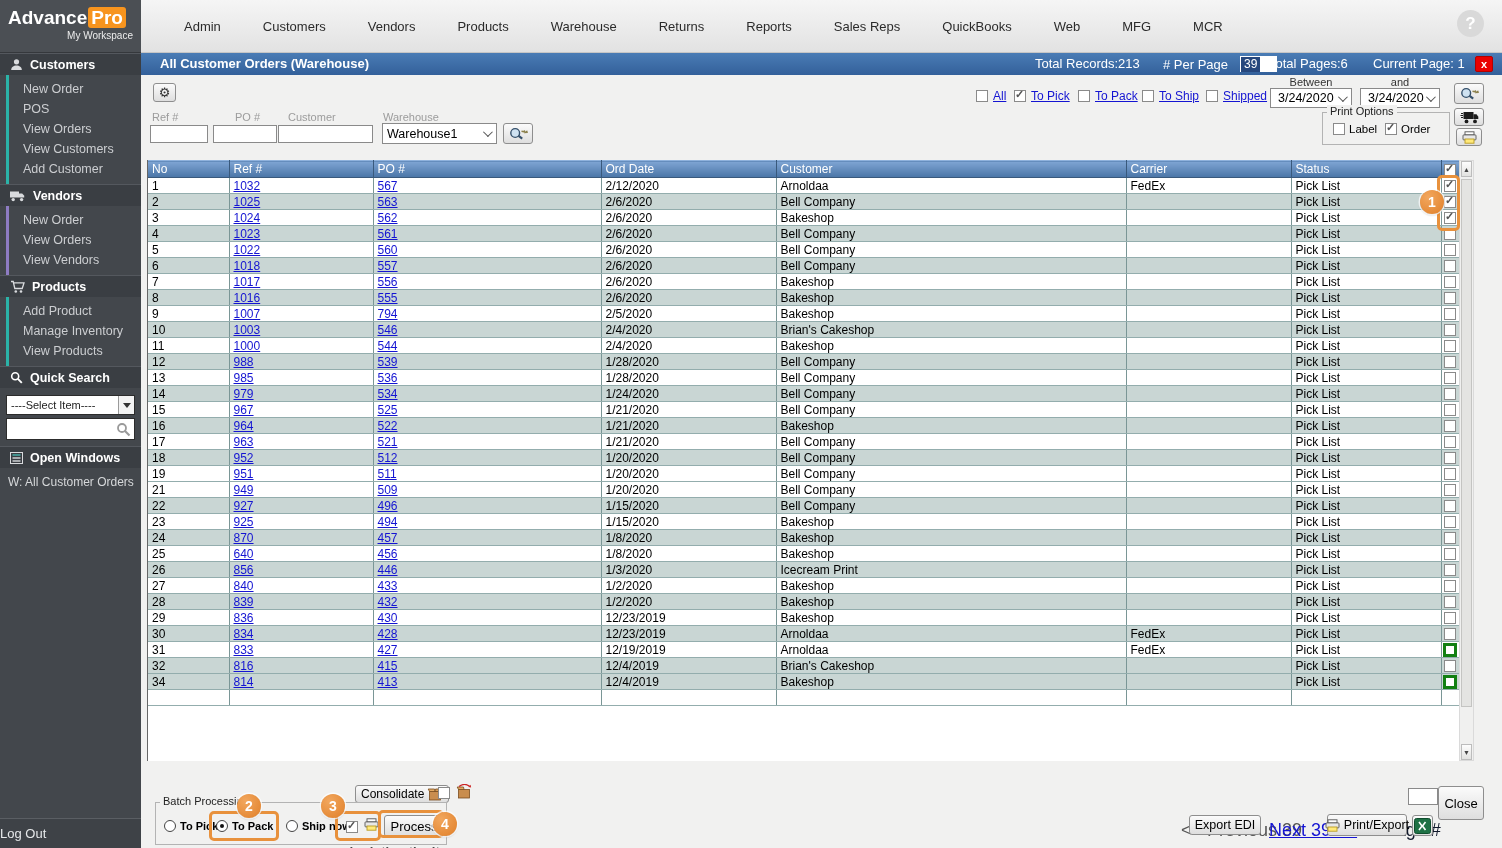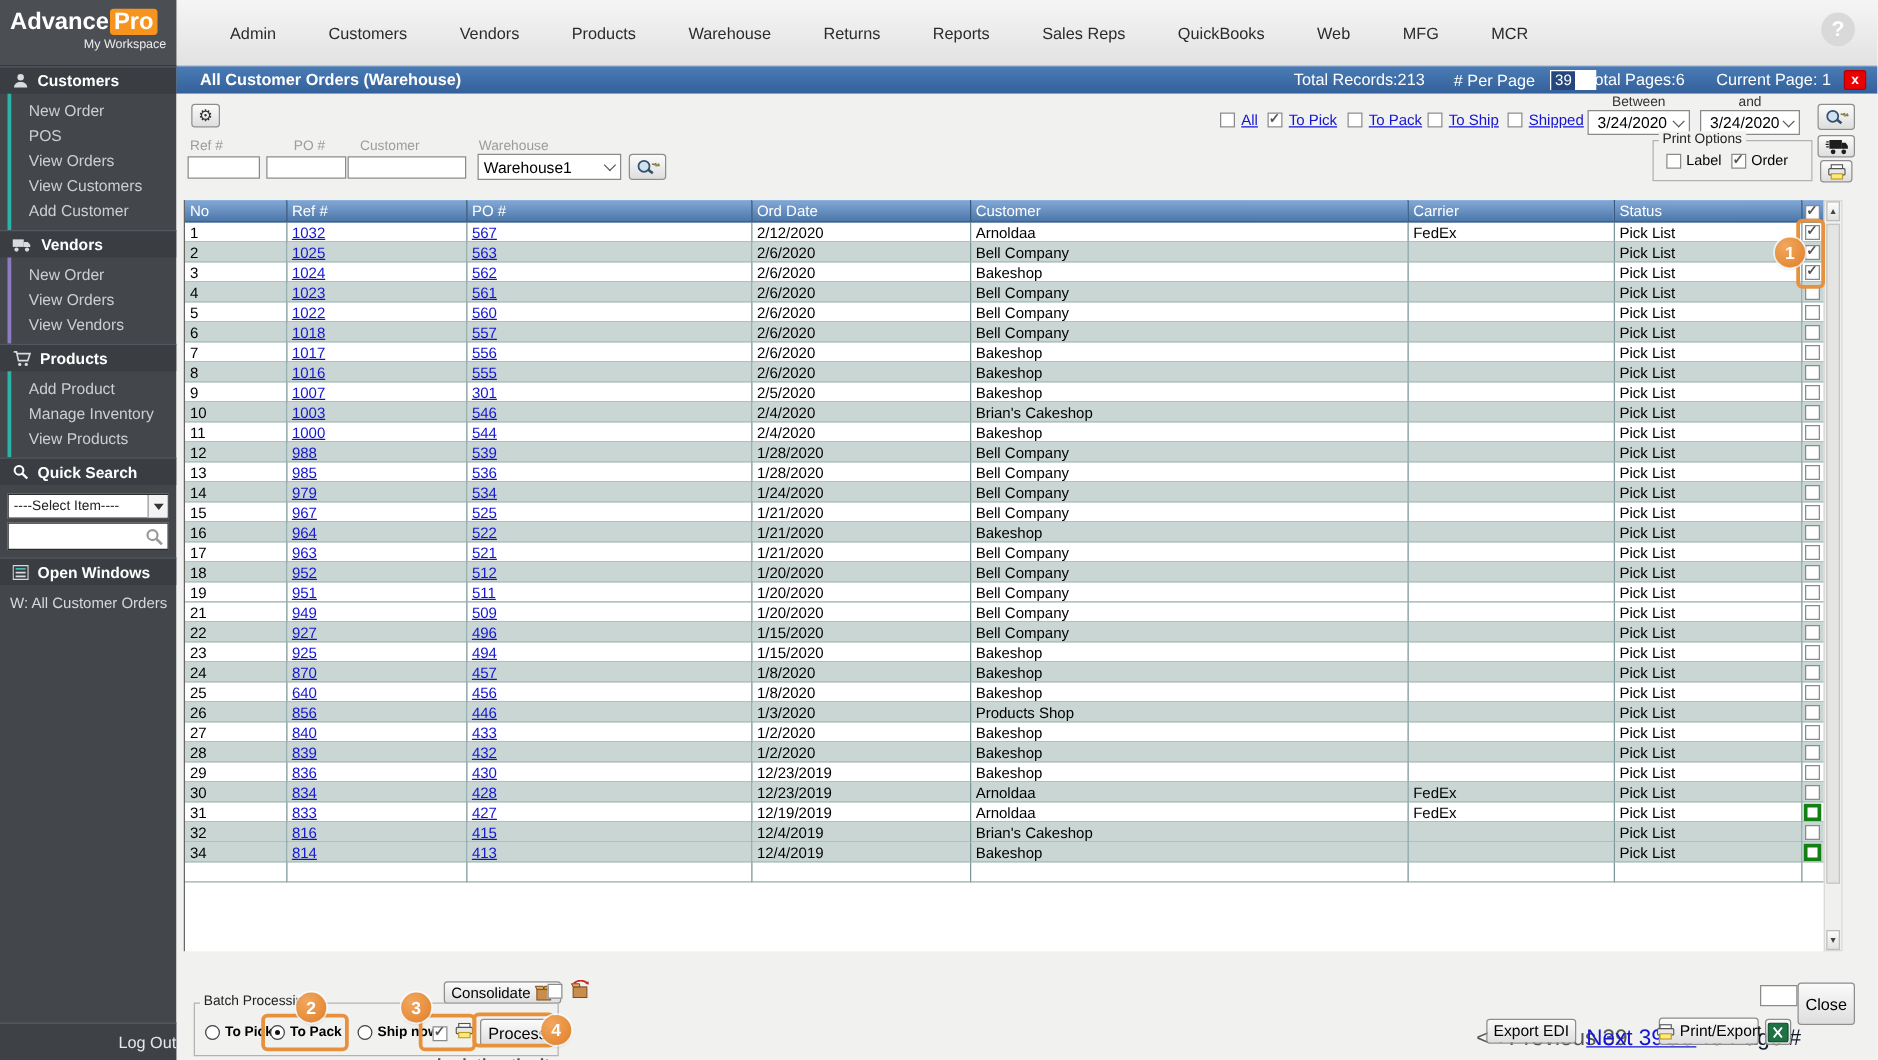--- a/index.html
+++ b/index.html
@@ -17,22 +17,22 @@
                background:#3a3e43; color:#fff; font-weight:bold; font-size:12.5px; border-top:1px solid #54585e; }
   .sb-items { padding:4px 0 5px 0; margin-left:6px; border-left:3px solid transparent; }
   .sb-item { height:20px; line-height:20px; padding-left:14px; color:#ccced1; font-size:12.5px; cursor:pointer; white-space:nowrap; }
   .qs-select { margin:7px 6px 2px 6px; height:20px; background:#fff; display:flex; align-items:stretch; border:1px solid #2c2c2c; }
   .qs-sel-text { flex:1; font-size:11px; color:#222; padding:3px 0 0 4px; white-space:nowrap; overflow:hidden; }
   .qs-sel-btn { width:16px; border-left:1px solid #9a9a9a; background:#f3f3f3; display:flex; align-items:center; justify-content:center; }
   .tri-down { width:0; height:0; border-left:4px solid transparent; border-right:4px solid transparent; border-top:5px solid #333; }
   .qs-search { margin:3px 6px 6px 6px; height:22px; background:#fff; position:relative; border:1px solid #2c2c2c; }
   .qs-search .mag { position:absolute; right:3px; top:3px; }
   .ow-item { color:#d6d8da; font-size:12px; padding:7px 0 0 8px; white-space:nowrap; overflow:hidden; }
-  #logout { position:absolute; bottom:0; left:0; width:141px; height:30px; line-height:29px; text-align:right;
-            color:#e6e8ea; font-size:13px; border-top:1px solid #5a5e63; background:#3e4247; cursor:pointer;padding-left:16px; }
+  #logout { position:absolute; bottom:0; left:0; width:141px; height:30px; line-height:29px; text-align:left;
+            color:#e6e8ea; font-size:13px; border-top:1px solid #5a5e63; background:#3e4247; cursor:pointer; }
 
   
   #topnav { position:absolute; left:141px; top:0; width:1361px; height:53px;
             background:linear-gradient(#f5f5f5,#e2e2e2); border-bottom:1px solid #c6c6c6; display:flex; align-items:center; }
   #nav-items { display:flex; margin-left:22px; }
   .nav-item { padding:0 21px; font-size:13px; color:#2b2b2b; cursor:pointer; }
   .help-circle { position:absolute; right:18px; top:10px; width:27px; height:27px; border-radius:50%;
                  background:#d9d9d9; color:#fff; font-weight:bold; font-size:17px; display:flex; align-items:center; justify-content:center; }
 
   
@@ -451,21 +451,21 @@
               <td><span class="link">555</span></td>
               <td>2/6/2020</td>
               <td>Bakeshop</td>
               <td></td>
               <td>Pick List</td>
               <td class="cbcell"><span class="cb"></span></td>
             </tr>
             <tr>
               <td>9</td>
               <td><span class="link">1007</span></td>
-              <td><span class="link">301</span></td>
+              <td><span class="link">794</span></td>
               <td>2/5/2020</td>
               <td>Bakeshop</td>
               <td></td>
               <td>Pick List</td>
               <td class="cbcell"><span class="cb"></span></td>
             </tr>
             <tr class="alt">
               <td>10</td>
               <td><span class="link">1003</span></td>
               <td><span class="link">546</span></td>
@@ -613,21 +613,21 @@
               <td>Bakeshop</td>
               <td></td>
               <td>Pick List</td>
               <td class="cbcell"><span class="cb"></span></td>
             </tr>
             <tr class="alt">
               <td>26</td>
               <td><span class="link">856</span></td>
               <td><span class="link">446</span></td>
               <td>1/3/2020</td>
-              <td>Products Shop</td>
+              <td>Icecream Print</td>
               <td></td>
               <td>Pick List</td>
               <td class="cbcell"><span class="cb"></span></td>
             </tr>
             <tr>
               <td>27</td>
               <td><span class="link">840</span></td>
               <td><span class="link">433</span></td>
               <td>1/2/2020</td>
               <td>Bakeshop</td>

